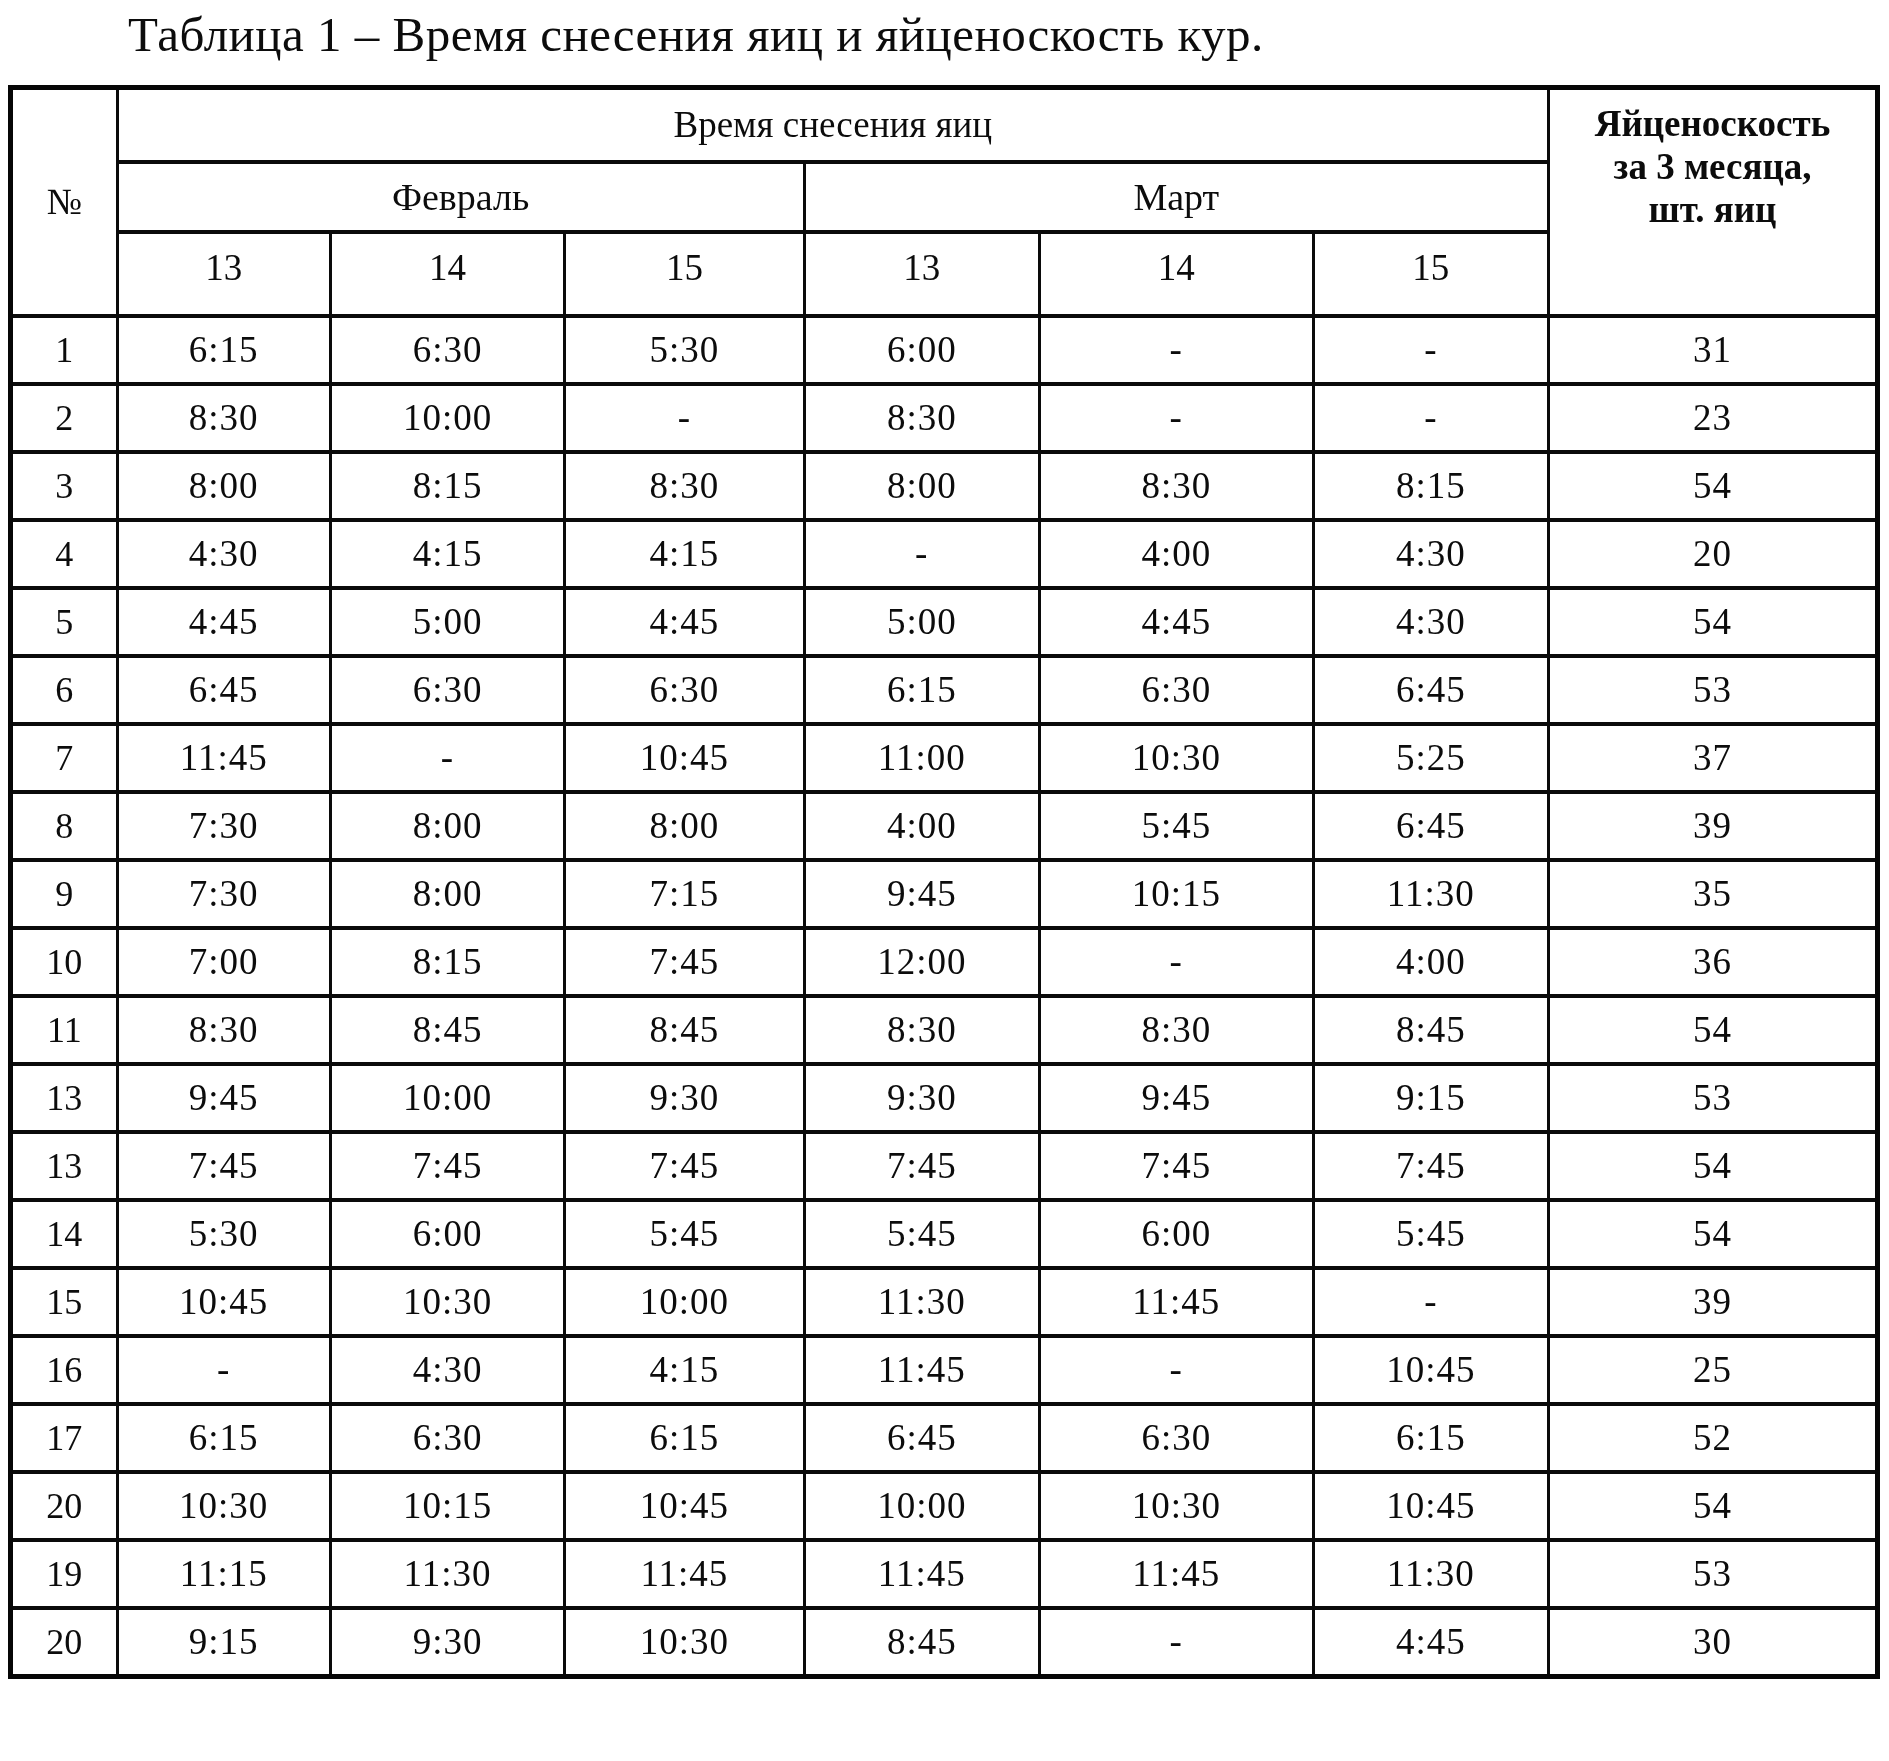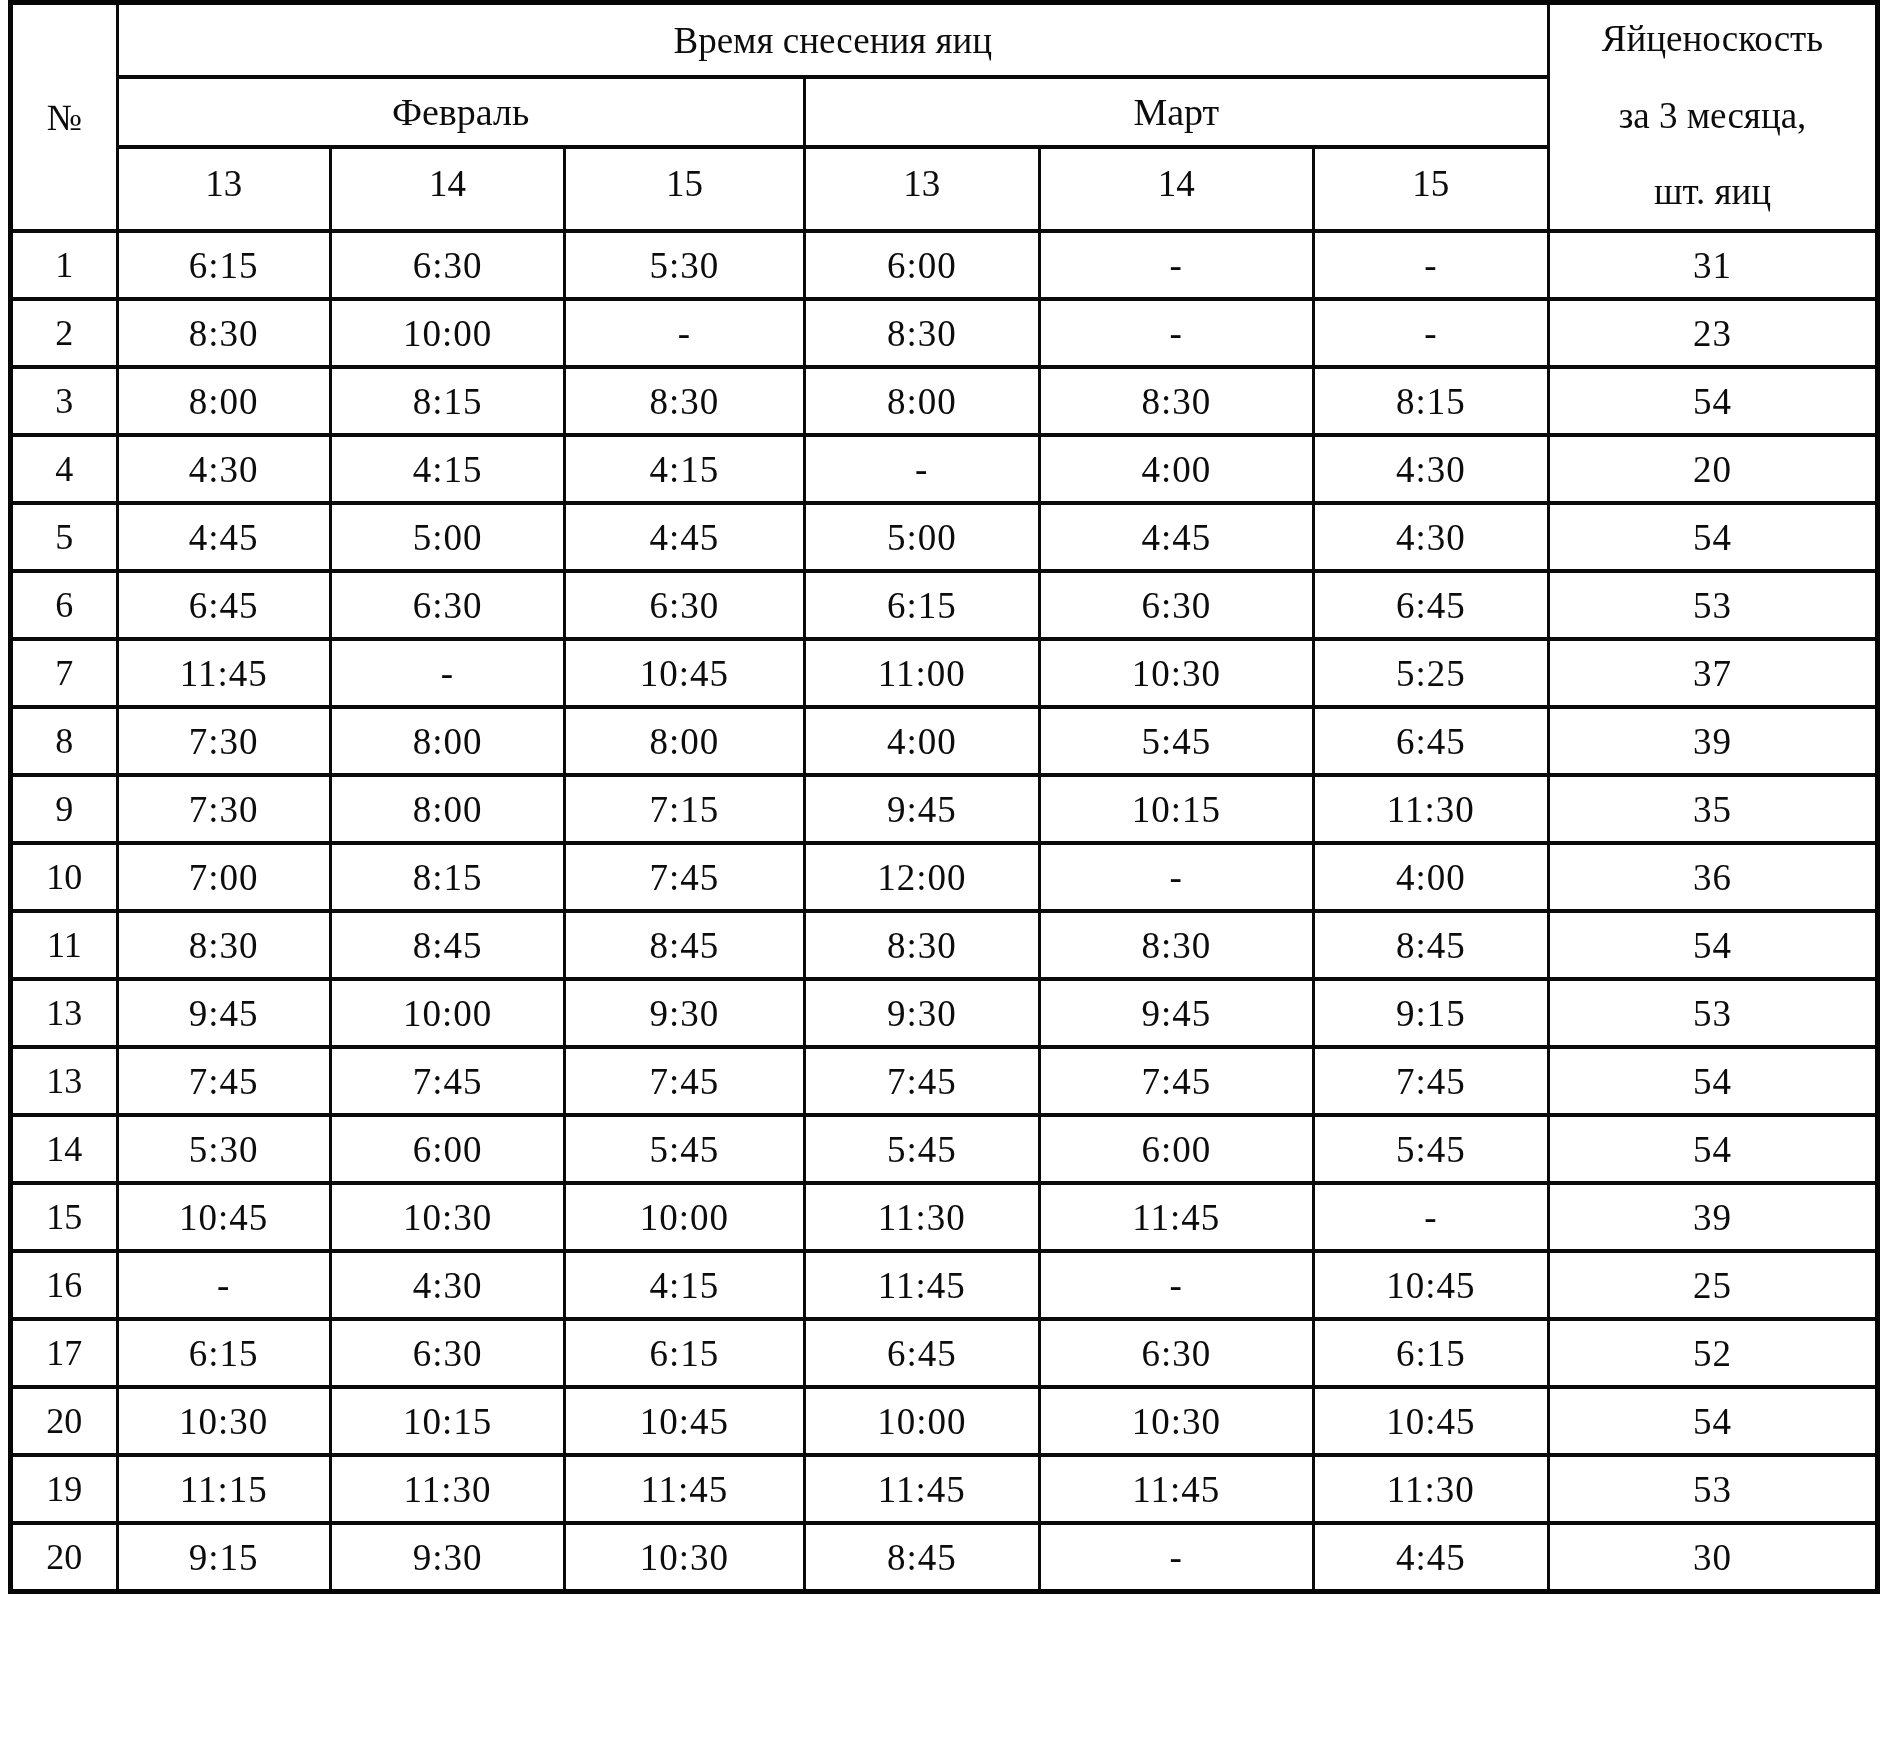--- a/index.html
+++ b/index.html
@@ -44,38 +44,40 @@
     overflow: hidden;
   }
   tr.head-1 th { height: 70px; font-size: 37px; }
   tr.head-2 th { height: 66px; font-size: 38px; }
   tr.head-3 th { height: 68px; font-size: 37px; vertical-align: middle; padding-bottom: 12px; }
   th.num-col { font-size: 36px; vertical-align: middle; }
   th.right-col { vertical-align: middle; font-size: 36px; }
   .right-col .stack {
     display: flex;
     flex-direction: column;
-    justify-content: space-between;
+    justify-content: flex-start;
     height: 196px;
     padding: 6px 0 10px 0;
+    font-weight: bold;
   }
   tbody td {
     height: 64px;
     font-size: 37px;
     vertical-align: middle;
     padding-bottom: 12px;
     letter-spacing: 1px;
   }
   tbody td.num-cell { font-size: 36px; letter-spacing: 0; }
 </style>
 </head>
 <body>
 
 <div class="page">
 
+  <h1 class="caption">Таблица 1 – Время снесения яиц и яйценоскость кур.</h1>
 
   <table class="grid">
     <colgroup>
       <col style="width:106px">
       <col style="width:212px">
       <col style="width:233px">
       <col style="width:238px">
       <col style="width:234px">
       <col style="width:272px">
       <col style="width:234px">

